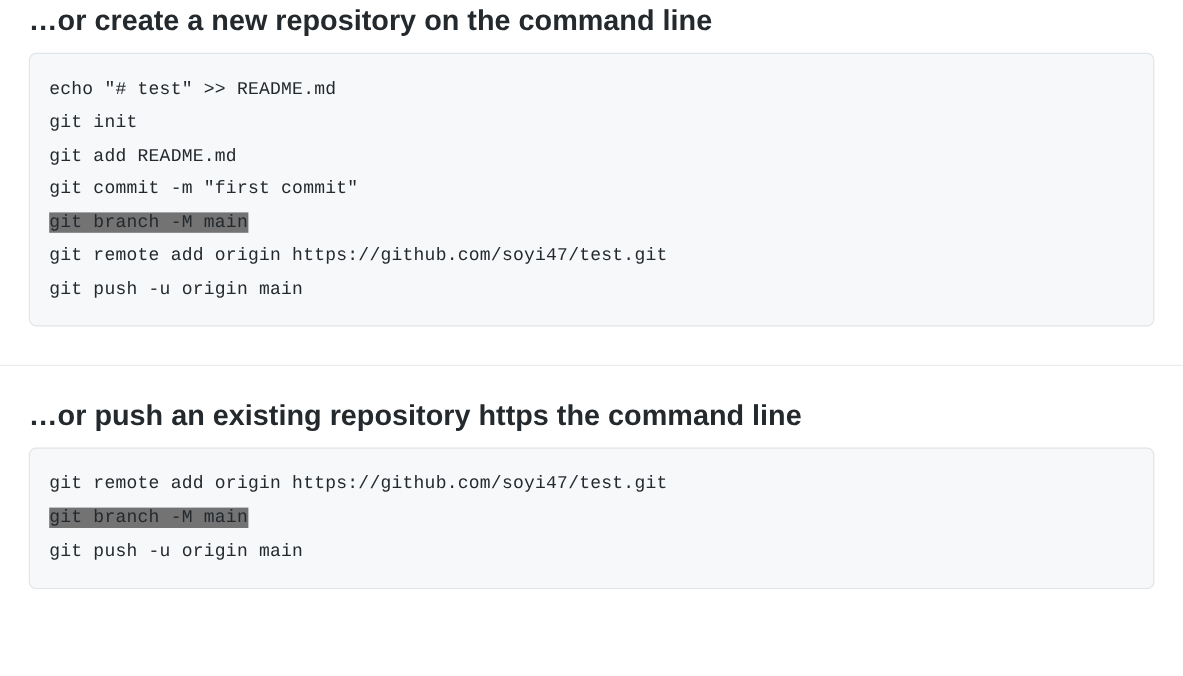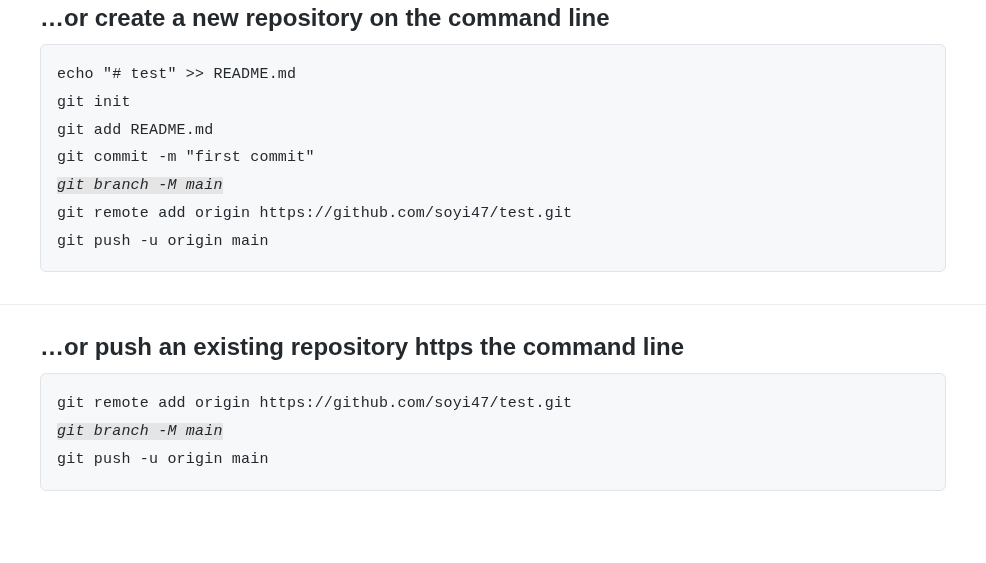--- a/index.html
+++ b/index.html
@@ -8,21 +8,21 @@
       box-sizing: border-box;
     }
     body {
       font-family: -apple-system, BlinkMacSystemFont, "Segoe UI", Helvetica, Arial, sans-serif;
       background: #ffffff;
       color: #24292e;
       padding: 0;
       width: 986px;
     }
     .section {
-      padding: 0 40px;
+      padding: 0 24px;
     }
     .section-heading {
       font-size: 24px;
       font-weight: 600;
       color: #24292e;
       margin-bottom: 12px;
       margin-top: 4px;
     }
     .code-block {
       background: #f6f8fa;
@@ -34,23 +34,22 @@
       line-height: 1.85;
       color: #24292e;
       white-space: pre;
       overflow-x: auto;
       letter-spacing: 0.2px;
     }
     .code-line {
       display: block;
     }
     .highlight {
-      background: #e5e5e5;
+      background: #737373;
       display: inline;
-      font-style: italic;
     }
     .divider {
       border: none;
       border-top: 1px solid #eaecef;
       margin: 32px 0 28px 0;
     }
   </style>
 </head>
 <body>
 

